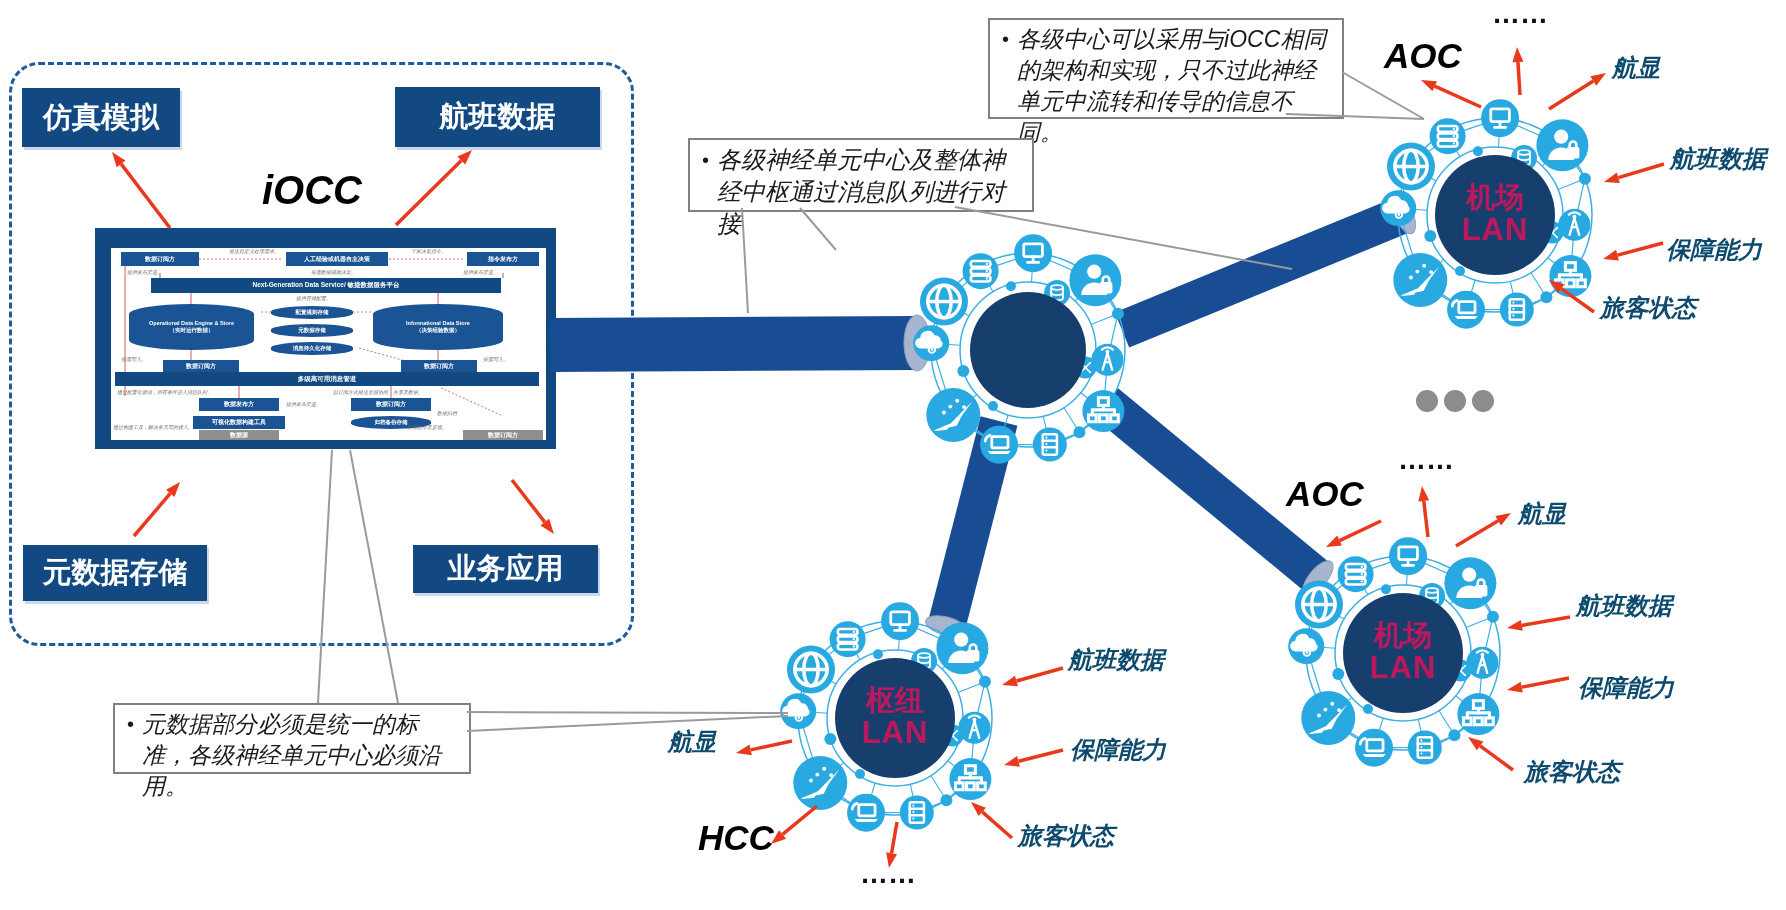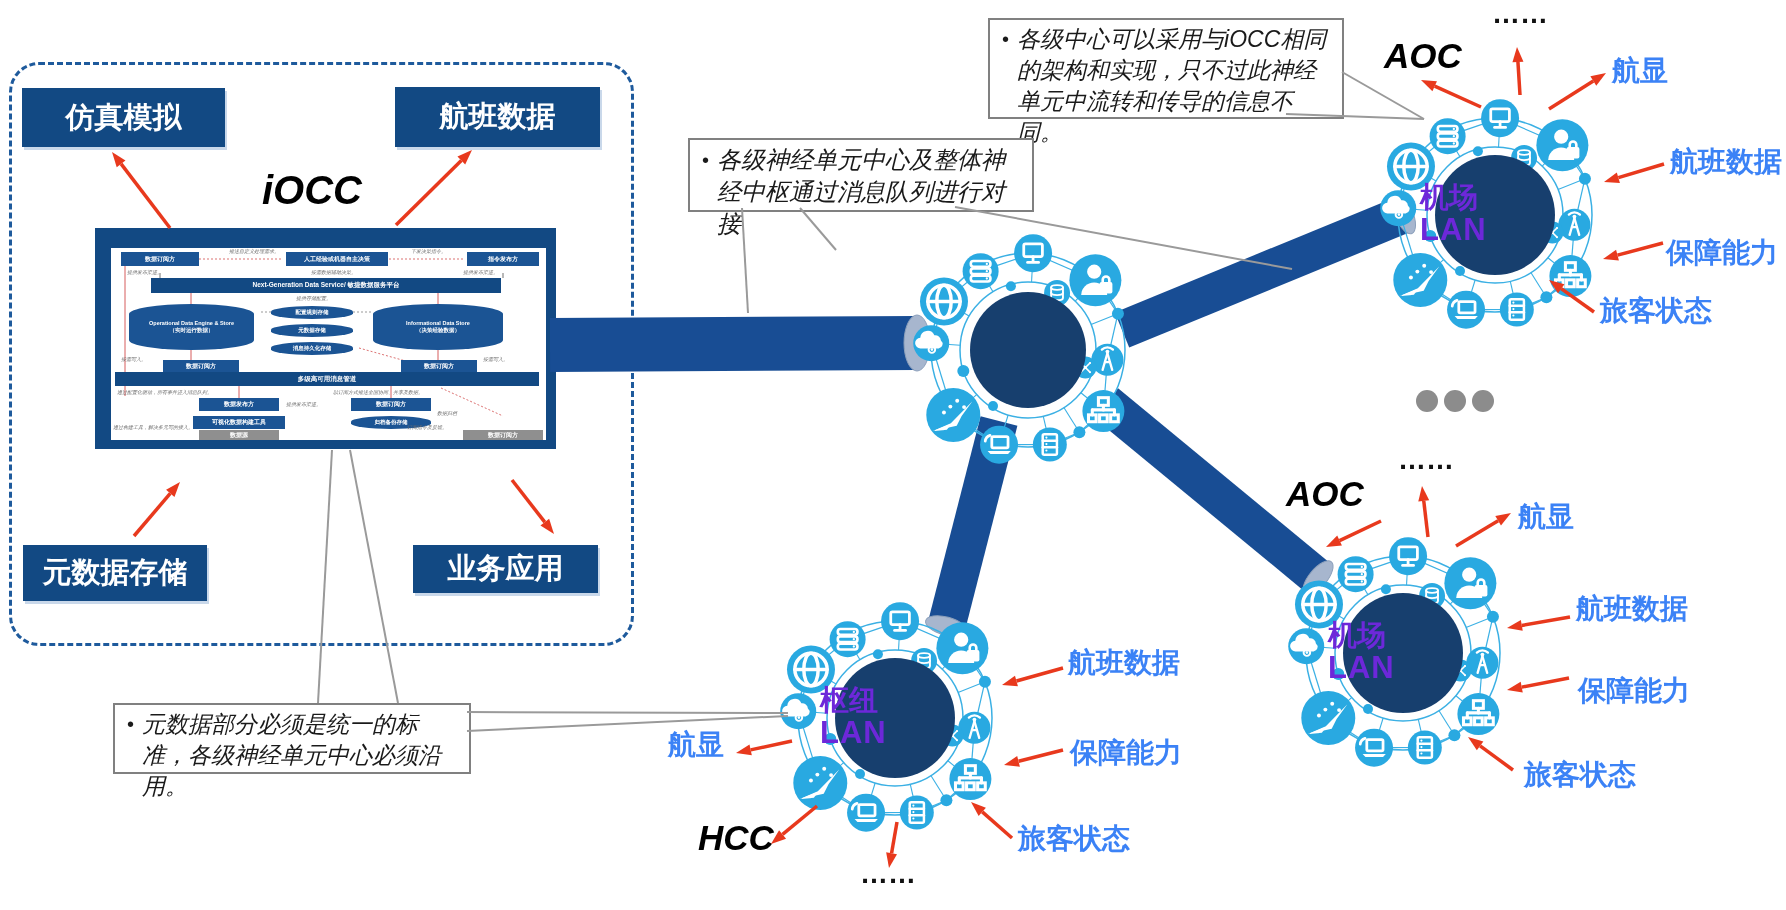--- a/index.html
+++ b/index.html
@@ -28,36 +28,36 @@
   .note{position:absolute;color:#6e6e6e;font-size:5px;font-style:italic;white-space:nowrap;}
   
   .callout{position:absolute;background:#fff;border:2px solid #808080;display:flex;
            color:#1a1a1a;font-style:italic;}
   .callout .bullet{flex:0 0 auto;padding:4px 6px 0 12px;font-style:normal;font-size:20px;}
   .callout .txt{padding:4px 8px 4px 2px;}
   
   .netnode{position:absolute;width:270px;height:270px;}
   .netnode svg{position:absolute;left:0;top:0;}
   .node-center{position:absolute;left:50%;top:50%;transform:translate(-50%,-50%);
-               color:#6d28d9;width:150px;line-height:1.12;}
+               text-align:center;color:#be185d;width:150px;line-height:1.12;}
   .node-center .cn{font-size:29px;font-weight:600;}
   .node-center .en{font-size:31px;font-weight:800;letter-spacing:1px;}
   
-  .plabel{position:absolute;font-size:28px;font-weight:600;color:#3b82f6;white-space:nowrap;}
+  .plabel{position:absolute;font-size:24px;font-weight:600;font-style:italic;color:#0c4a6e;white-space:nowrap;}
   .taglabel{position:absolute;font-size:35px;font-weight:800;font-style:italic;color:#000;white-space:nowrap;}
   .morelabel{position:absolute;font-size:28px;font-weight:800;color:#111;white-space:nowrap;}
   .gdot{position:absolute;width:22px;height:22px;border-radius:50%;background:#8C8C8C;}
 </style>
 </head>
 <body>
 
 <div class="canvas">
 
   <div class="dashed-box"></div>
-  <div class="corner-box" style="left:22px;top:88px;width:203px;height:59px">
+  <div class="corner-box" style="left:22px;top:88px;width:158px;height:59px">
       <span>仿真模拟</span>
     </div>
   <div class="corner-box" style="left:395px;top:87px;width:205px;height:60px">
       <span>航班数据</span>
     </div>
   <div class="corner-box" style="left:23px;top:545px;width:184px;height:56px">
       <span>元数据存储</span>
     </div>
   <div class="corner-box" style="left:413px;top:545px;width:185px;height:48px">
       <span>业务应用</span>

